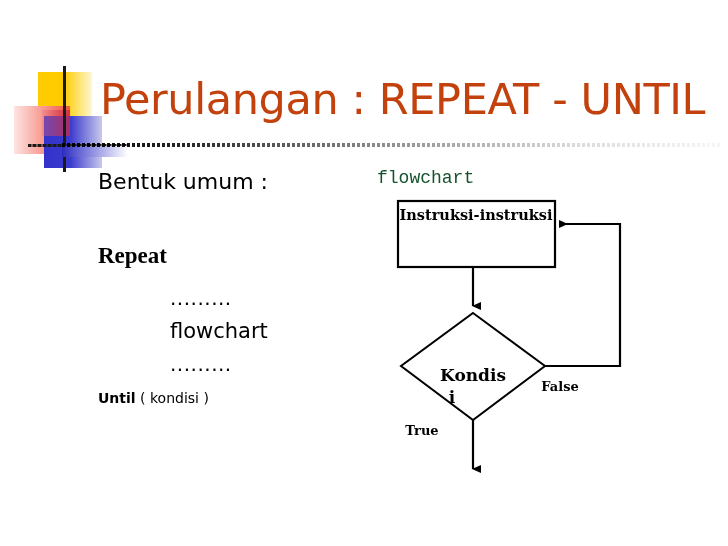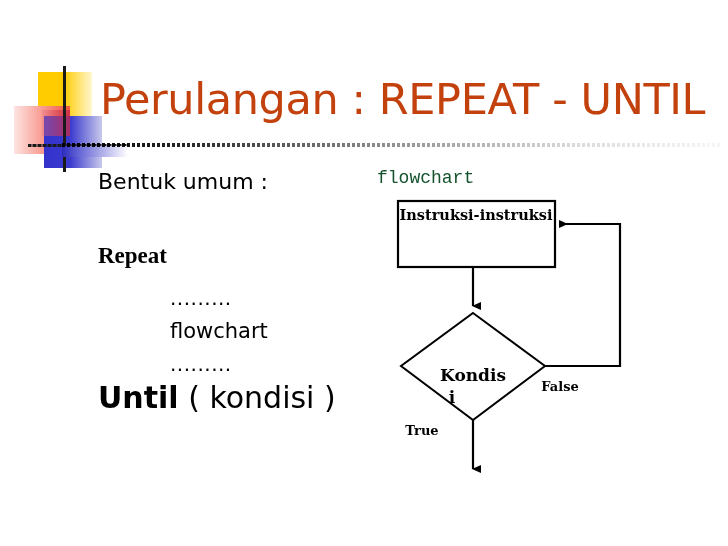--- a/index.html
+++ b/index.html
@@ -150,21 +150,21 @@
     padding-left: 72px;
   }
   .l-dots2 {
     font-size: 20px;
     line-height: 28px;
     margin-top: 5px;
     padding-left: 72px;
     letter-spacing: 0.5px;
   }
   .l-until {
-    font-size: 30px;
+    font-size: 14px;
     line-height: 28px;
     margin-top: 6px;
   }
   .l-until .kw {
     font-weight: bold;
   }
 
   
   .flow-label {
     position: absolute;

